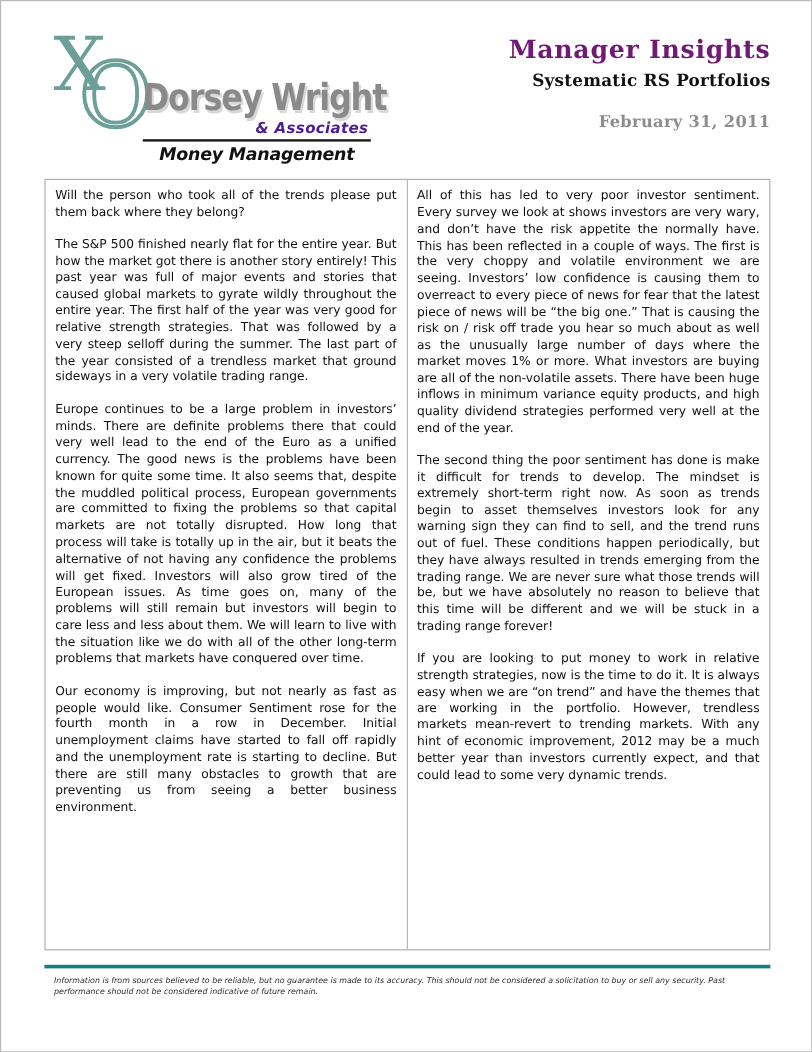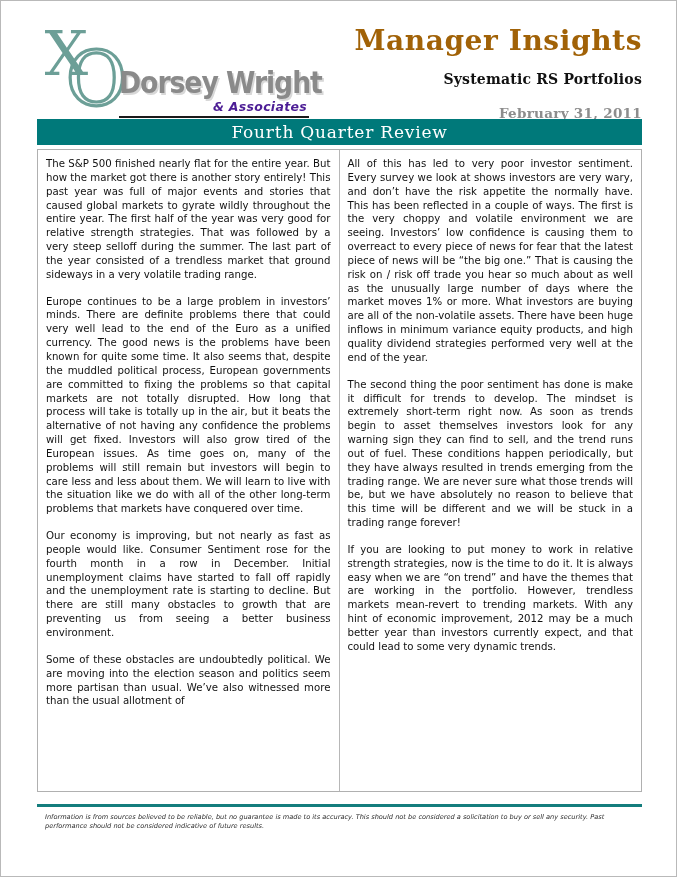--- a/index.html
+++ b/index.html
@@ -92,35 +92,35 @@
 
   .title-block {
     position: absolute;
     right: 36px;
     top: 26px;
     width: 320px;
     text-align: right;
   }
   .mi-title {
     font-family: "DejaVu Serif", serif;
-    font-size: 28px;
-    font-weight: bold;
-    color: #a16207;
+    font-size: 21px;
+    font-weight: bold;
+    color: #701a75;
     letter-spacing: 0.6px;
     line-height: 28px;
     white-space: nowrap;
   }
   .mi-sub {
     font-family: "DejaVu Serif", serif;
     font-size: 14px;
     font-weight: bold;
     color: #111111;
     letter-spacing: 0.2px;
     line-height: 18px;
-    margin-top: 15px;
+    margin-top: 4px;
     white-space: nowrap;
   }
   .mi-date {
     font-family: "DejaVu Serif", serif;
     font-size: 13.5px;
     font-weight: bold;
     color: #8d8d8d;
     letter-spacing: 0.3px;
     margin-top: 17px;
     white-space: nowrap;
@@ -222,34 +222,31 @@
       </div>
     </div>
 
     <div class="title-block">
       <div class="mi-title">Manager Insights</div>
       <div class="mi-sub">Systematic RS Portfolios</div>
       <div class="mi-date">February 31, 2011</div>
     </div>
   </div>
 
-  <div class="banner">
-    <span>Fourth Quarter Review</span>
-  </div>
 
   <div class="content-box">
     <div class="col col-left">
+        <p>Will the person who took all of the trends please put them back where they belong?</p>
         <p>The S&amp;P 500 finished nearly flat for the entire year.  But how the market got there is another story entirely!  This past year was full of major events and stories that caused global markets to gyrate wildly throughout the entire year.  The first half of the year was very good for relative strength strategies.  That was followed by a very steep selloff during the summer.  The last part of the year consisted of a trendless market that ground sideways in a very volatile trading range.</p>
         <p>Europe continues to be a large problem in investors’ minds.  There are definite problems there that could very well lead to the end of the Euro as a unified currency.  The good news is the problems have been known for quite some time.  It also seems that, despite the muddled political process, European governments are committed to fixing the problems so that capital markets are not totally disrupted.  How long that process will take is totally up in the air, but it beats the alternative of not having any confidence the problems will get fixed.  Investors will also grow tired of the European issues.  As time goes on, many of the problems will still remain but investors will begin to care less and less about them.  We will learn to live with the situation like we do with all of the other long-term problems that markets have conquered over time.</p>
         <p>Our economy is improving, but not nearly as fast as people would like.  Consumer Sentiment rose for the fourth month in a row in December.  Initial unemployment claims have started to fall off rapidly and the unemployment rate is starting to decline.   But there are still many obstacles to growth that are preventing us from seeing a better business environment.</p>
-        <p>Some of these obstacles are undoubtedly political.  We are moving into the election season and politics seem more partisan than usual.  We’ve also witnessed more than the usual allotment of</p>
       </div>
     <div class="col col-right">
         <p>All of this has led to very poor investor sentiment.  Every survey we look at shows investors are very wary, and don’t have the risk appetite the normally have.  This has been reflected in a couple of ways.  The first is the very choppy and volatile environment we are seeing.  Investors’ low confidence is causing them to overreact to every piece of news for fear that the latest piece of news will be “the big one.”  That is causing the risk on / risk off trade you hear so much about as well as the unusually large number of days where the market moves 1% or more.  What investors are buying are all of the non-volatile assets.  There have been huge inflows in minimum variance equity products, and high quality dividend strategies performed very well at the end of the year.</p>
         <p>The second thing the poor sentiment has done is make it difficult for trends to develop.  The mindset is extremely short-term right now.  As soon as trends begin to asset themselves investors look for any warning sign they can find to sell, and the trend runs out of fuel.  These conditions happen periodically, but they have always resulted in trends emerging from the trading range.  We are never sure what those trends will be, but we have absolutely no reason to believe that this time will be different and we will be stuck in a trading range forever!</p>
         <p>If you are looking to put money to work in relative strength strategies, now is the time to do it.  It is always easy when we are “on trend” and have the themes that are working in the portfolio.  However, trendless markets mean-revert to trending markets.  With any hint of economic improvement, 2012 may be a much better year than investors currently expect, and that could lead to some very dynamic trends.</p>
       </div>
   </div>
 
   <div class="footer-rule"></div>
-  <div class="disclaimer">Information is from sources believed to be reliable, but no guarantee is made to its accuracy.  This should not be considered a solicitation to buy or sell any security.  Past performance should not be considered indicative of future results.</div>
+  <div class="disclaimer">Information is from sources believed to be reliable, but no guarantee is made to its accuracy.  This should not be considered a solicitation to buy or sell any security.  Past performance should not be considered indicative of future remain.</div>
 
 </div>
 
 </body></html>

